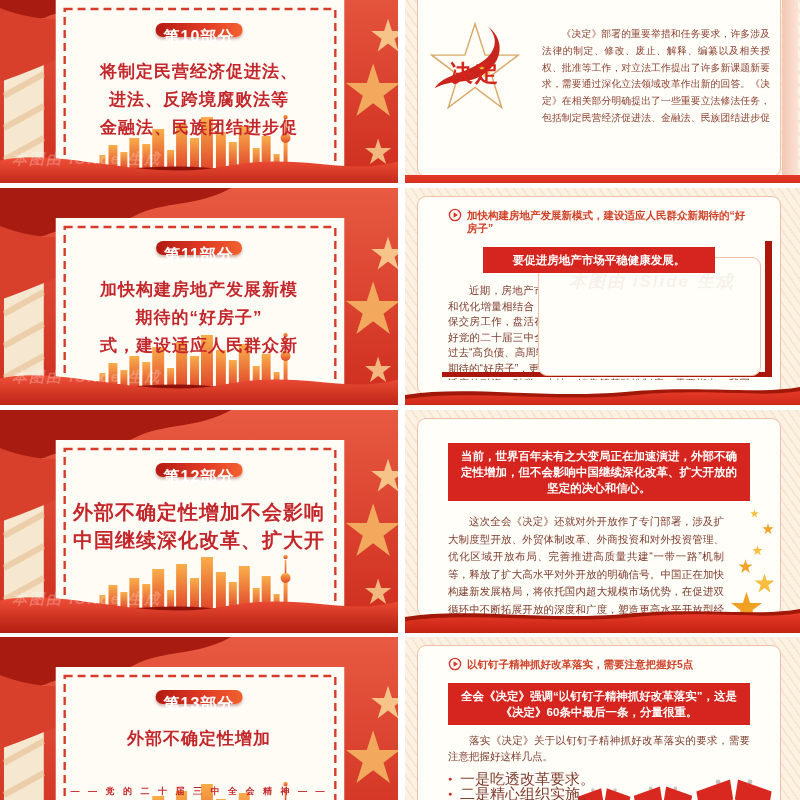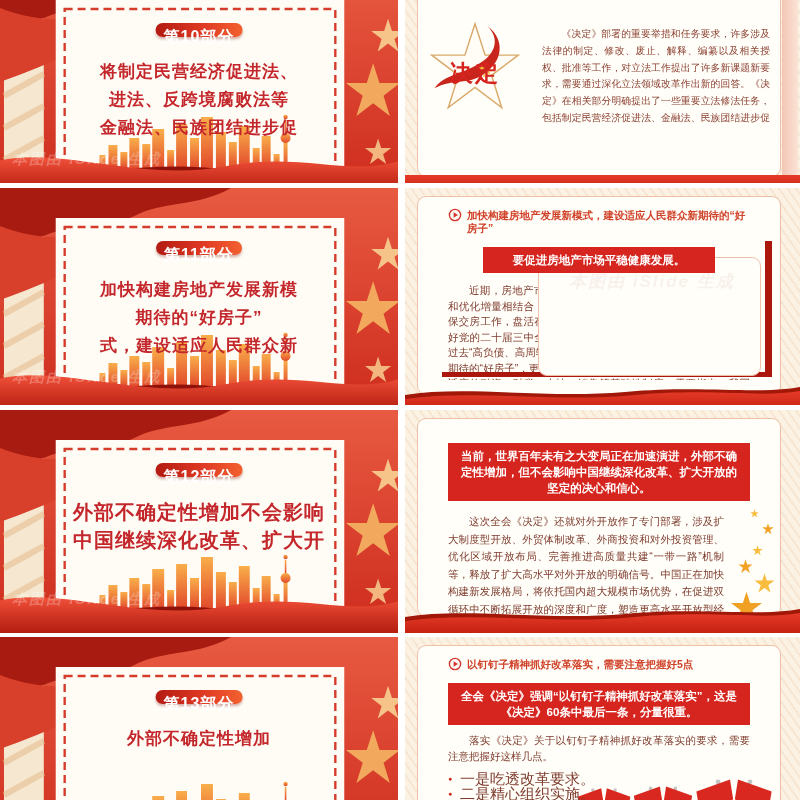--- a/index.html
+++ b/index.html
@@ -263,20 +263,21 @@
   <div class="row r4" style="height:163px">
     <div class="slide slide-left">
       <div class="inner" style="top:0">
         <svg class="decor" viewBox="0 0 400 225" preserveAspectRatio="none">
             <use href="#leftDecor"></use>
           </svg>
         <div class="badge">第13部分</div>
         <div class="ltitle">
           <div>外部不确定性增加</div>
         </div>
+        <div class="lfooter">— — 党 的 二 十 届 三 中 全 会 精 神 — —</div>
       </div>
     </div>
     <div class="slide slide-right">
       <div class="inner" style="top:0">
         <div class="card">
           <div class="hdr">
             <svg width="14" height="14" viewBox="0 0 14 14">
                 <use href="#hdrIcon"></use>
               </svg>
             <span>以钉钉子精神抓好改革落实，需要注意把握好5点</span>

